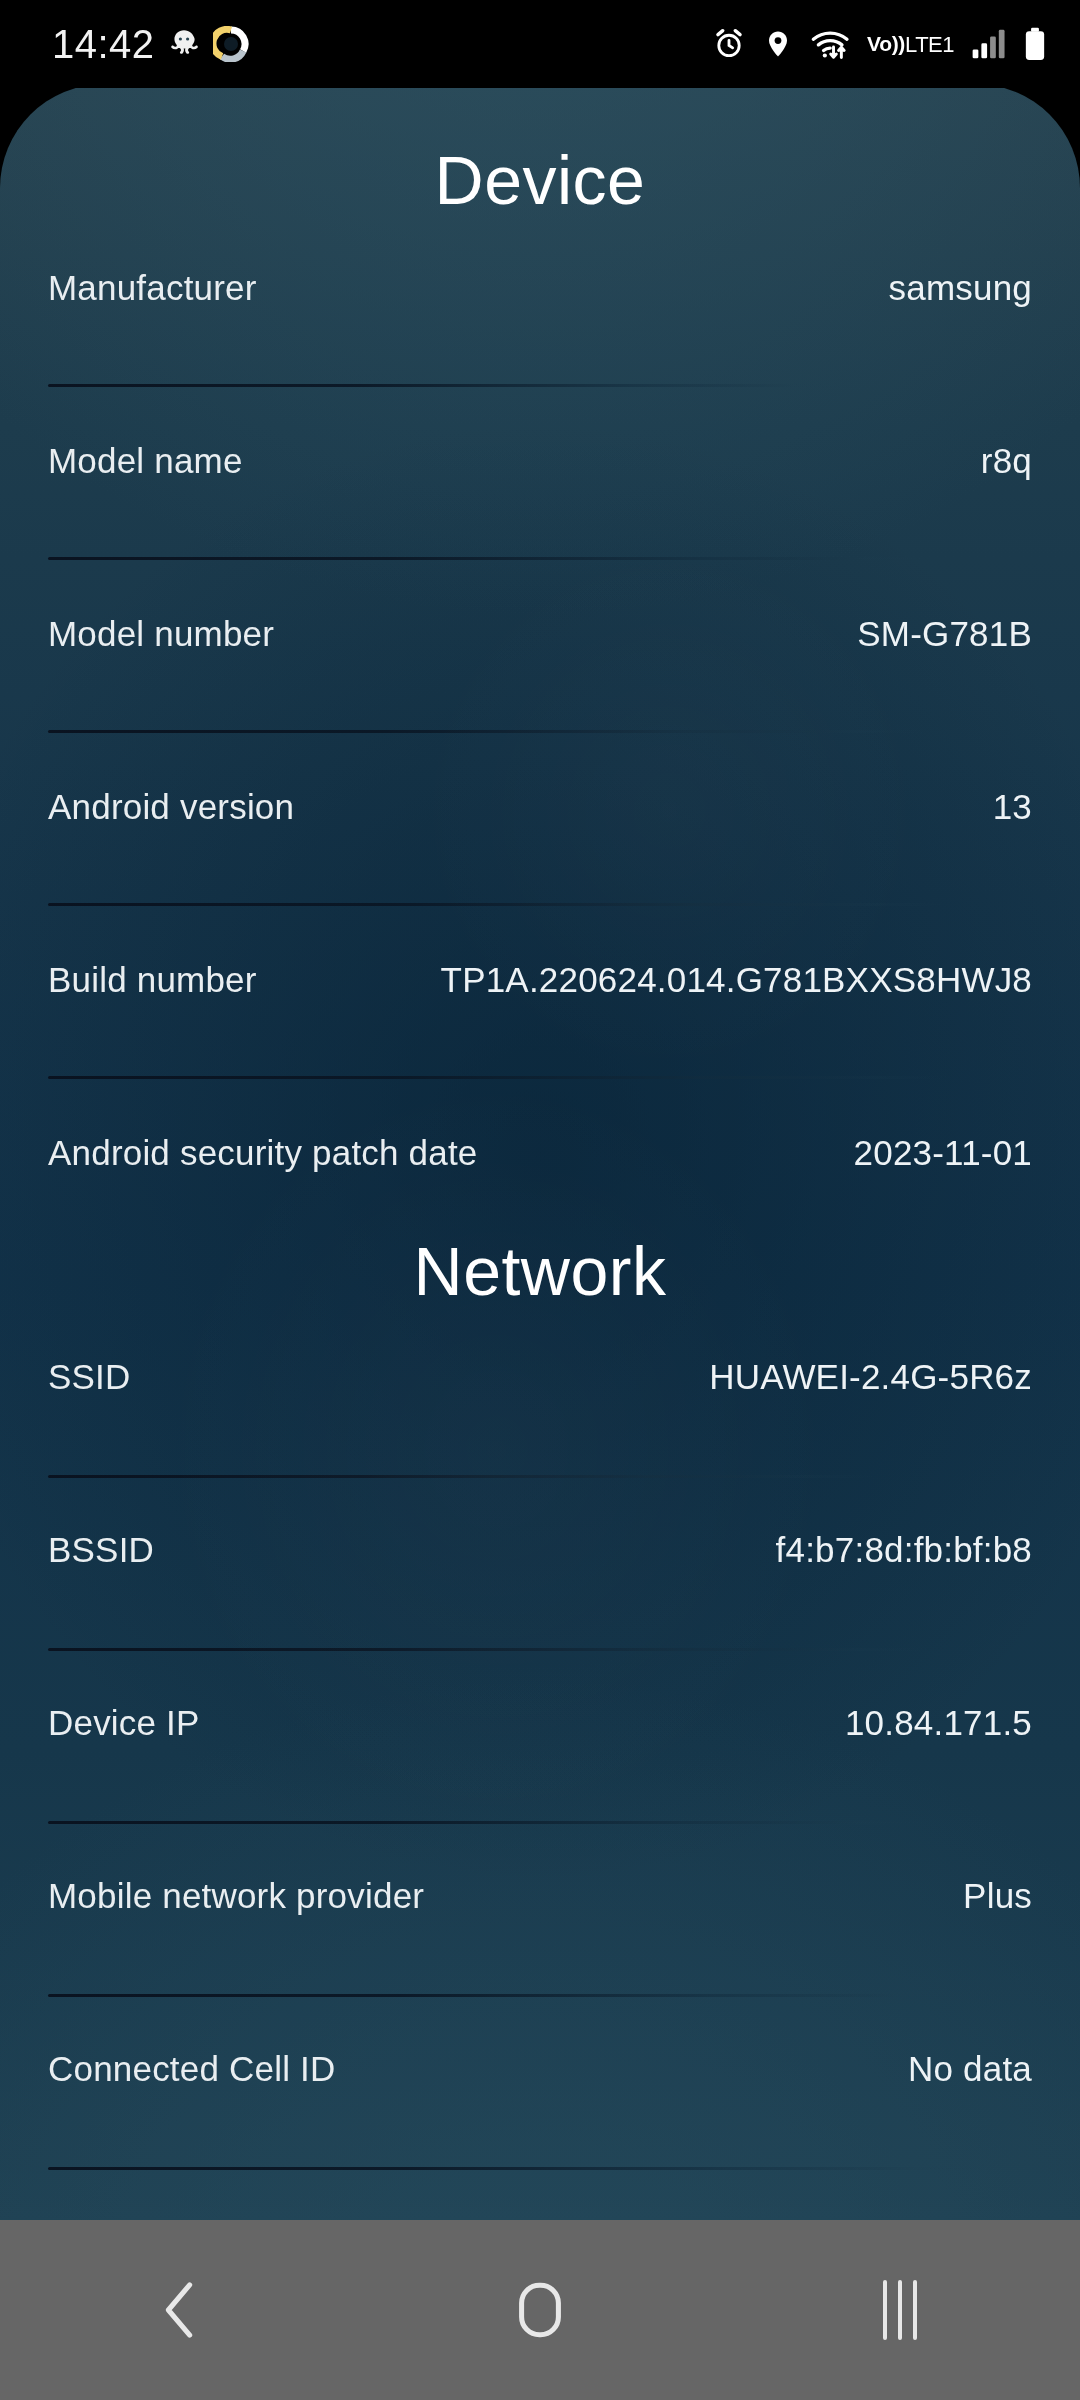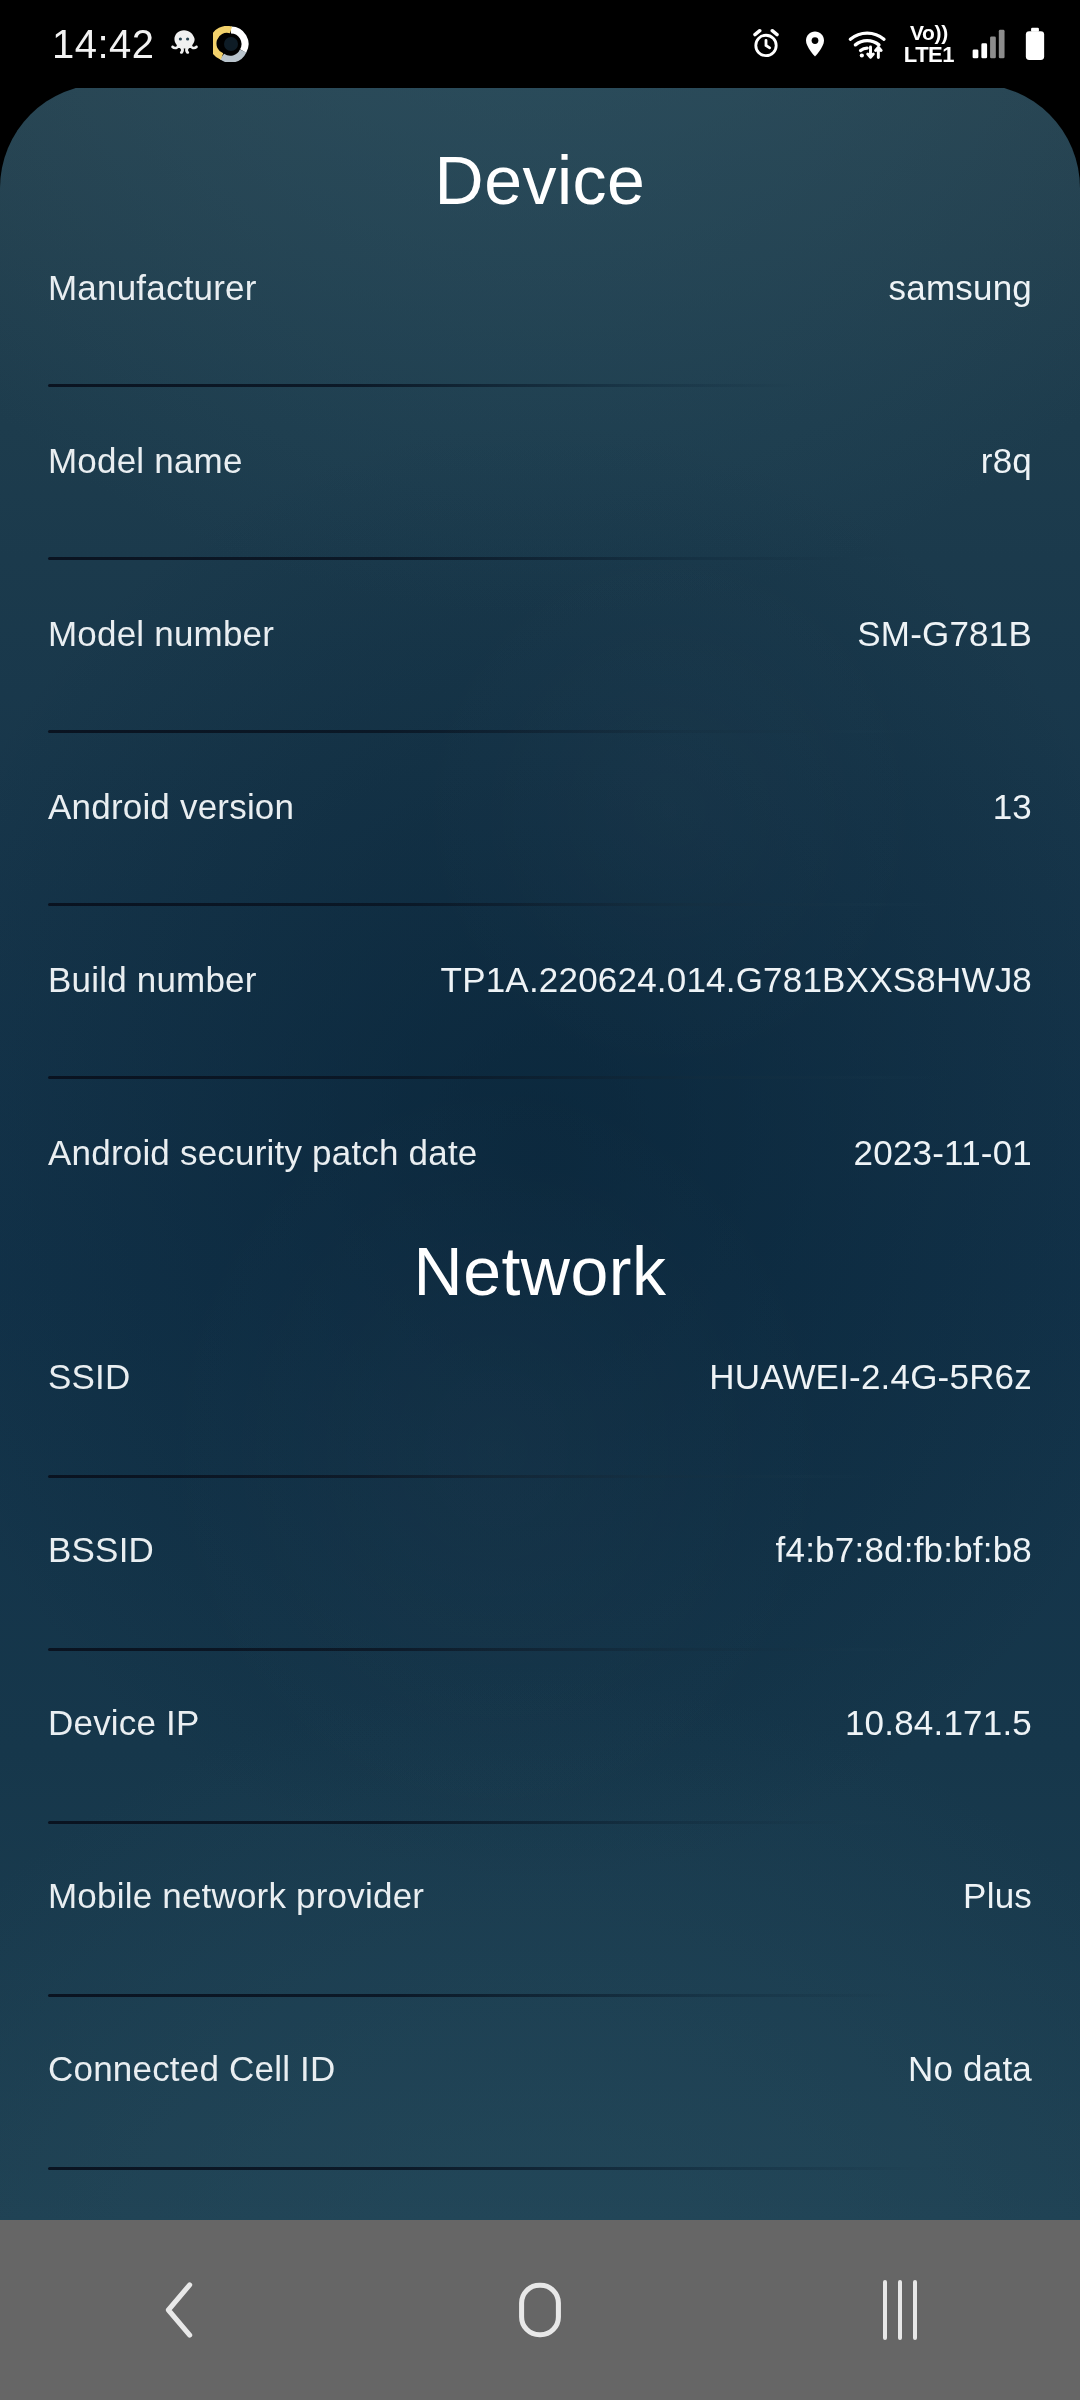--- a/index.html
+++ b/index.html
@@ -27,25 +27,25 @@
   #sb-left { display:flex; align-items:center; gap:12px; }
   #sb-clock {
     color:#f2f2f2; font-size:40px; letter-spacing:.5px;
     font-family:"Liberation Sans", sans-serif;
   }
   .sb-appicon { display:block; }
   #sb-spacer { flex:1; }
   #sb-right { display:flex; align-items:center; gap:17px; }
   .sb-ico { display:block; }
   #volte-group {
-    display:flex; flex-direction:column; align-items:center;
+    display:flex; align-items:flex-start;
     line-height:1; margin-left:-2px;
   }
   #volte-top { color:#fff; font-size:21px; font-weight:700; letter-spacing:-.3px; }
-  #volte-bot { color:#fff; font-size:22px; font-weight:700; letter-spacing:-.5px; margin-top:1px; }
+  #volte-bot { color:#fff; font-size:22px; font-weight:400; letter-spacing:-.5px; margin-top:1px; }
 
   
   #card {
     position:absolute;
     left:0; top:84px;
     width:1080px; height:2136px;
     border-radius:104px 104px 0 0;
     overflow:hidden;
     background:
       radial-gradient(130% 70% at 50% 118%, rgba(40,78,96,.75) 0%, rgba(40,78,96,0) 62%),

